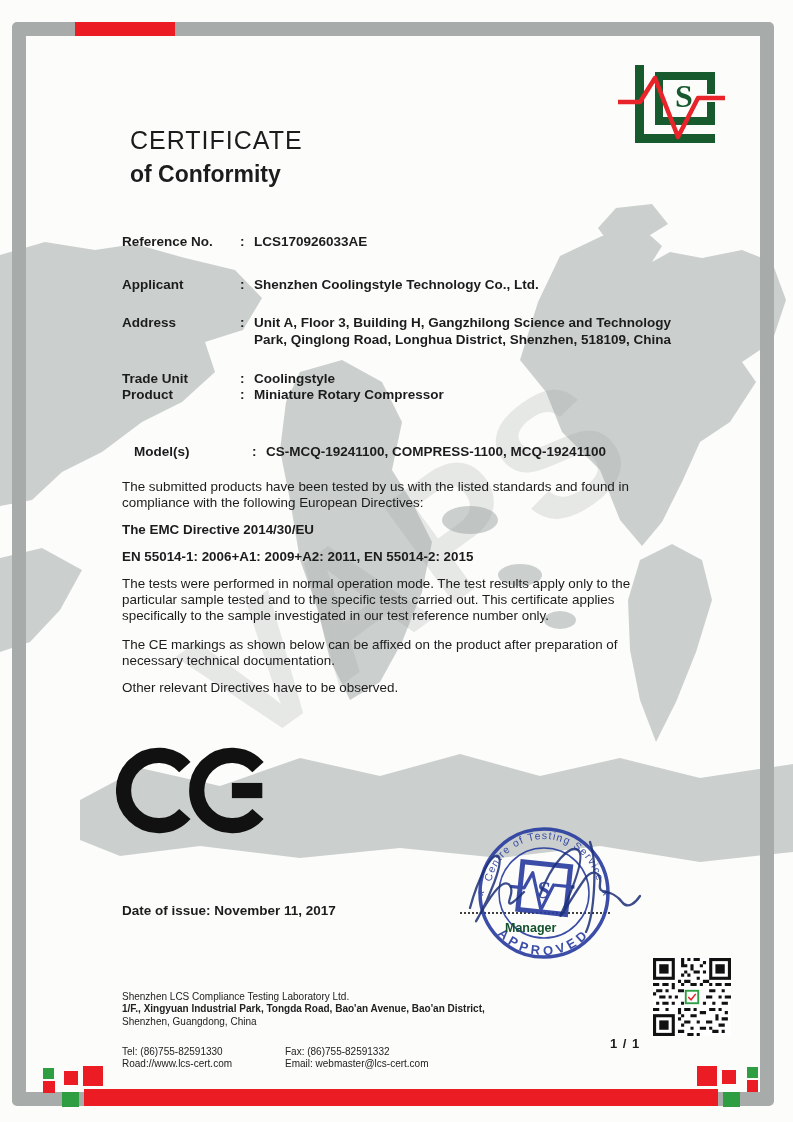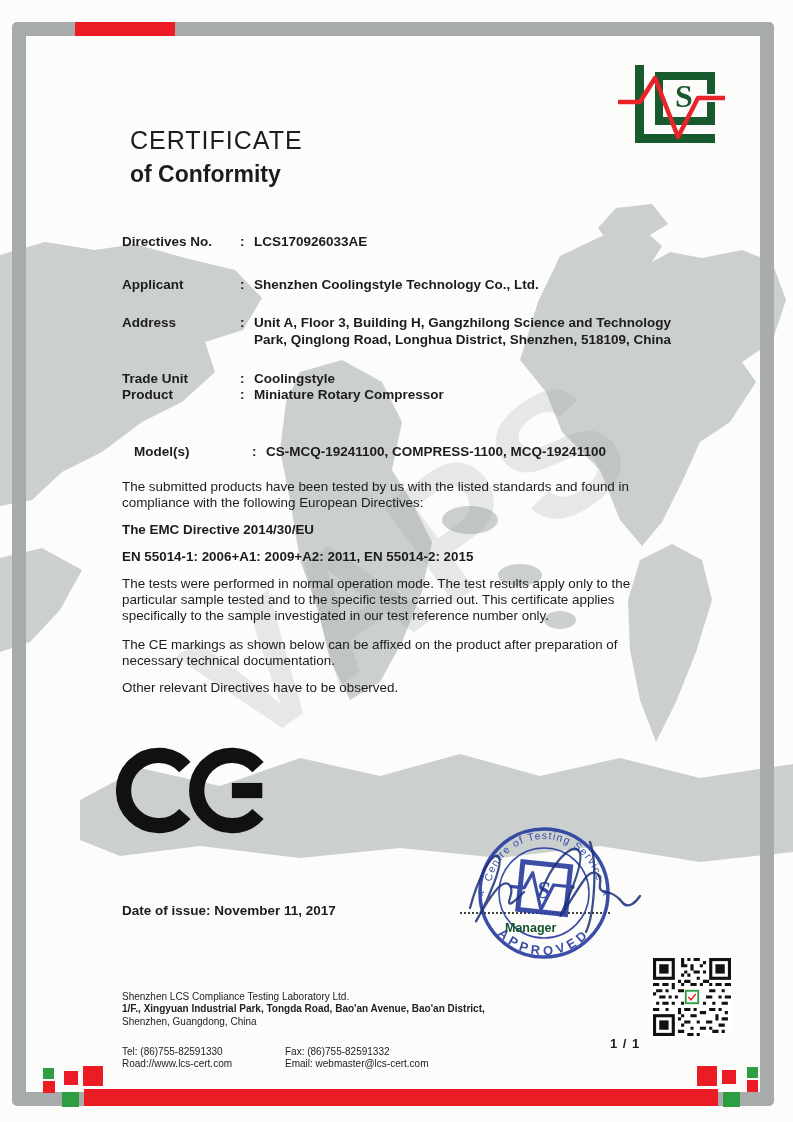--- a/index.html
+++ b/index.html
@@ -100,21 +100,21 @@
       <rect x="95" y="42" width="8" height="23"></rect>
     </g>
     <text x="72" y="47" text-anchor="middle" font-size="32" font-weight="bold" fill="#175a2d" font-family="Liberation Serif, serif">S</text>
     <polyline points="6,42 28,42 43,18 66,77 86,38 113,38" fill="none" stroke="#e8242a" stroke-width="4.5" stroke-linejoin="round"></polyline>
   </svg>
 
   <div class="abs title">CERTIFICATE</div>
   <div class="abs subtitle">of Conformity</div>
 
   <div class="row" style="top:233px;">
-    <span class="lbl">Directives No.</span><span class="colon">:</span><span class="val">LCS170926033AE</span>
+    <span class="lbl">Reference No.</span><span class="colon">:</span><span class="val">LCS170926033AE</span>
   </div>
   <div class="row" style="top:276px;">
     <span class="lbl">Applicant</span><span class="colon">:</span><span class="val">Shenzhen Coolingstyle Technology Co., Ltd.</span>
   </div>
   <div class="row" style="top:314px;">
     <span class="lbl">Address</span><span class="colon">:</span><span class="val">Unit A, Floor 3, Building H, Gangzhilong Science and Technology Park, Qinglong Road, Longhua District, Shenzhen, 518109, China</span>
   </div>
   <div class="row" style="top:370px;">
     <span class="lbl">Trade Unit</span><span class="colon">:</span><span class="val">Coolingstyle</span>
   </div>

